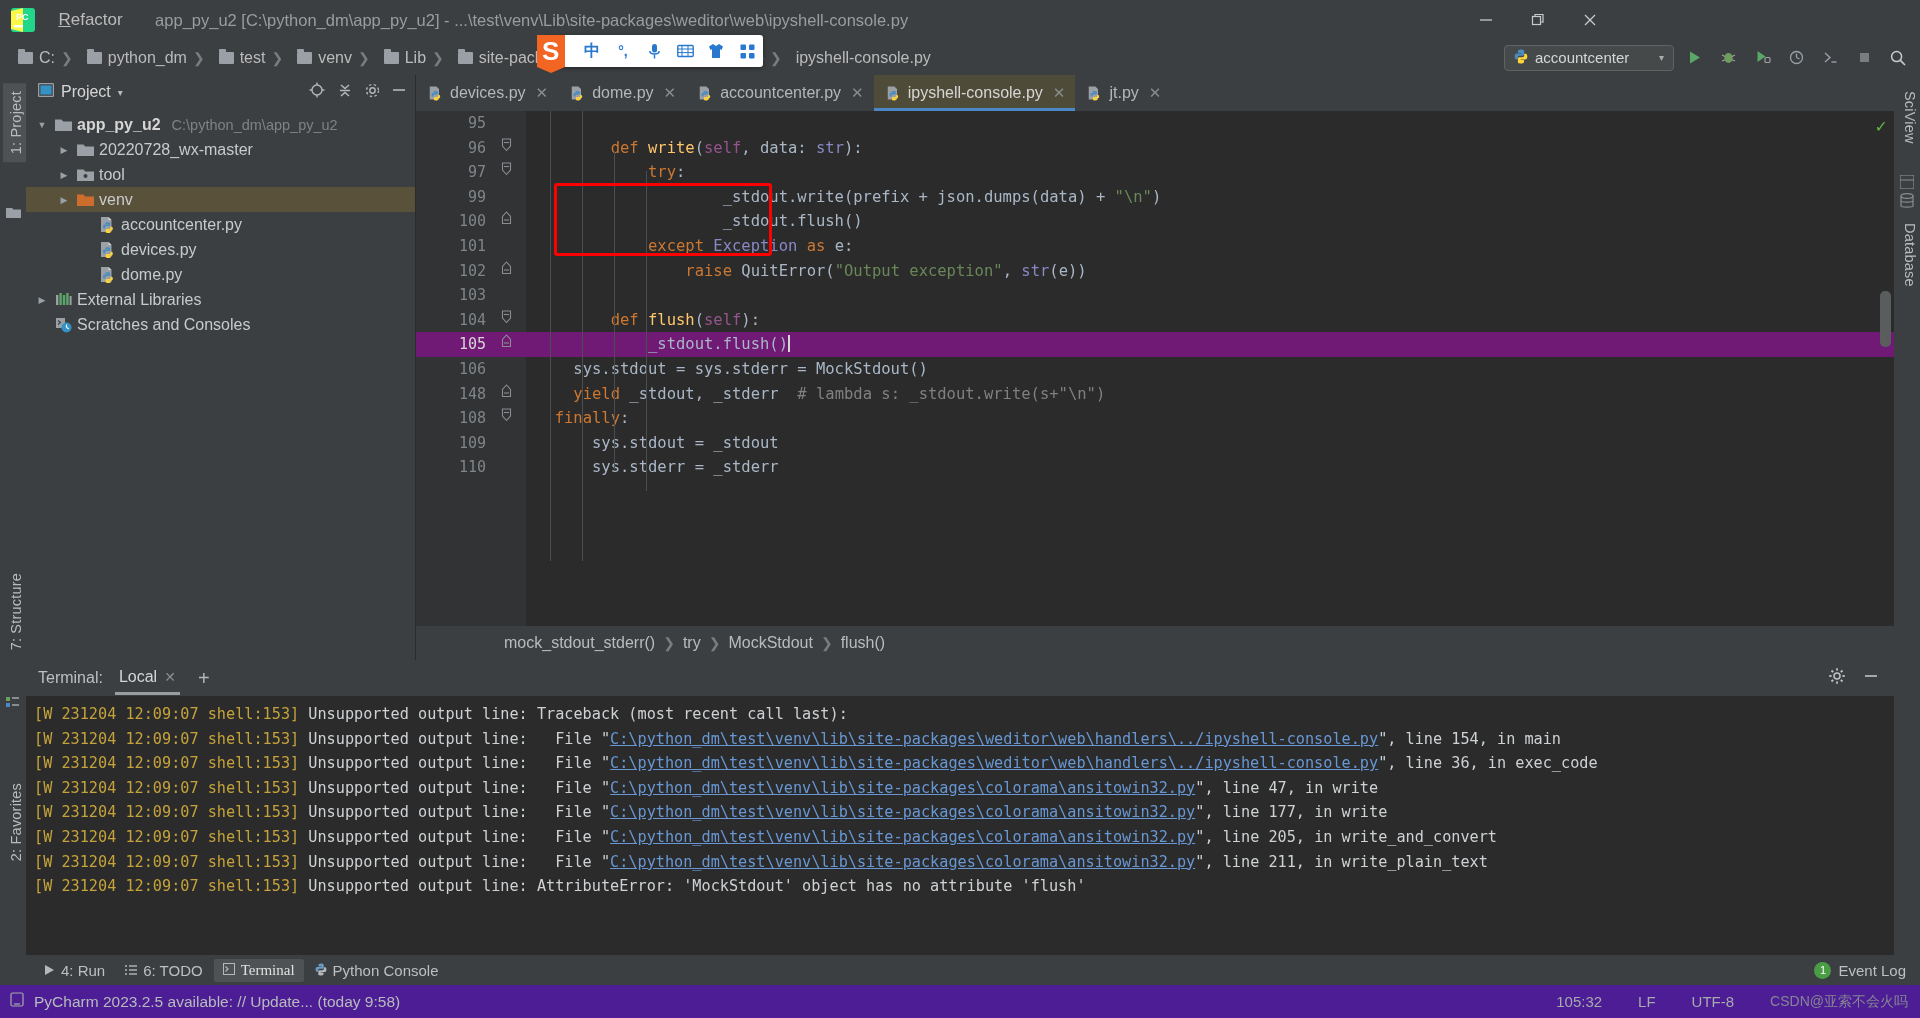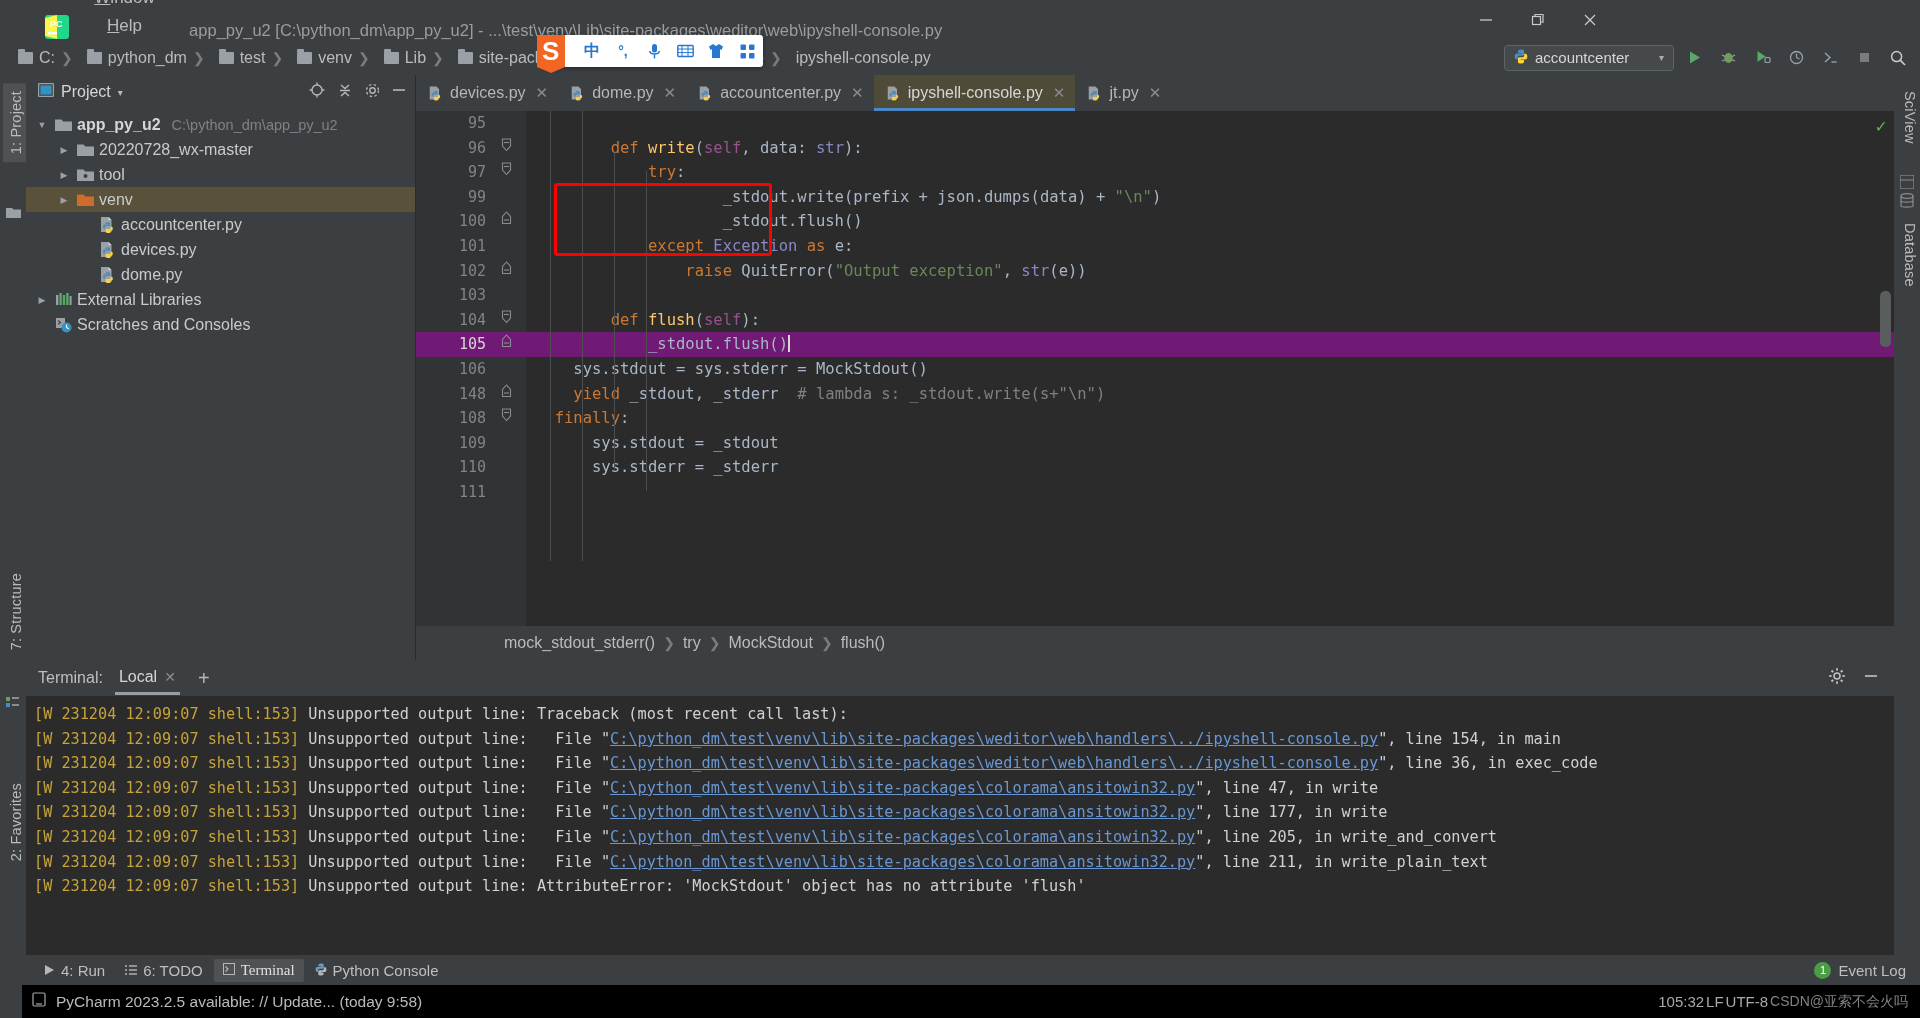--- a/index.html
+++ b/index.html
@@ -7,21 +7,21 @@
     width:1920px; height:1018px; overflow:hidden;
     background:#3c3f41;
     font-family:"Liberation Sans", sans-serif;
     -webkit-font-smoothing:antialiased;
   }
   .app { position:relative; width:1920px; height:1018px; background:#3c3f41; }
 
   
   .titlebar {
     position:absolute; left:0; top:0; width:1616px; height:40px;
-    background:#3c3f41; display:flex; align-items:flex-end;padding-left:34px;
+    background:#3c3f41; display:flex; align-items:center;
   }
   .pycharm-logo { width:26px; height:26px; margin-left:10px; margin-right:10px; position:relative; }
   .menu { display:flex; align-items:center; gap:0px;flex-direction:column; }
   .menu-item {
     color:#bbbbbb; font-size:17px; padding:4px 11px; cursor:default; white-space:nowrap;
   }
   .menu-item u { text-decoration:underline; }
   .title-text {
     color:#9a9d9f; font-size:16.5px; margin-left:20px; white-space:nowrap;
   }
@@ -201,25 +201,25 @@
   }
   .bw.active { background:#4e5254; color:#e0e0e0;font-family:Liberation Serif, serif; }
   .bottom-right { margin-left:auto; display:flex; align-items:center; gap:7px; padding-right:14px; }
   .event-badge {
     width:17px; height:17px; border-radius:50%; background:#4a9d45; color:#fff;
     font-size:11px; display:flex; align-items:center; justify-content:center;
   }
 
   
   .status-bar {
-    position:absolute; left:0; right:0; bottom:0; height:33px; background:#000000;
-    display:flex; align-items:center; padding-left:10px; gap:10px;margin-left:22px;
+    position:absolute; left:0; right:0; bottom:0; height:33px; background:#4c1d95;
+    display:flex; align-items:center; padding-left:10px; gap:10px;
   }
   .status-msg { color:#b8bbbd; font-size:15.5px; }
-  .status-right { margin-left:auto; display:flex; align-items:flex-start; gap:2px; padding-right:12px; }
+  .status-right { margin-left:auto; display:flex; align-items:flex-start; gap:36px; padding-right:12px; }
   .st-item { color:#a7aaac; font-size:15px; }
   .watermark { color:#8e9193; font-size:14px; opacity:.9; }
 </style>
 </head>
 <body>
 
 <div class="app">
 
   <div class="titlebar">
     <div class="pycharm-logo">
@@ -680,21 +680,20 @@
           <div class="cl"><span class="lnum">148</span><span class="foldcol"><svg width="11" height="14" viewBox="0 0 11 14">
                 <path d="M5.5 1 L9.5 5.5 L9.5 12.5 L1.5 12.5 L1.5 5.5 Z" fill="none" stroke="#8a8d8f" stroke-width="1.1"></path>
                 <line x1="3" y1="9" x2="8" y2="9" stroke="#8a8d8f" stroke-width="1.1"></line>
               </svg></span><span class="ctext">    <span class="k">yield</span> _stdout, _stderr  <span class="cm"># lambda s: _stdout.write(s+"\n")</span></span></div>
           <div class="cl"><span class="lnum">108</span><span class="foldcol"><svg width="11" height="14" viewBox="0 0 11 14">
                 <path d="M1.5 1 L9.5 1 L9.5 8 L5.5 12.5 L1.5 8 Z" fill="none" stroke="#8a8d8f" stroke-width="1.1"></path>
                 <line x1="3" y1="4.5" x2="8" y2="4.5" stroke="#8a8d8f" stroke-width="1.1"></line>
               </svg></span><span class="ctext">  <span class="k">finally</span>:</span></div>
           <div class="cl"><span class="lnum">109</span><span class="foldcol"></span><span class="ctext">      sys.stdout = _stdout</span></div>
           <div class="cl"><span class="lnum">110</span><span class="foldcol"></span><span class="ctext">      sys.stderr = _stderr</span></div>
-          <div class="cl"><span class="lnum">111</span><span class="foldcol"></span><span class="ctext"></span></div>
         </div>
       <div class="red-box" style="left:138px; top:72px; width:218px; height:73px;"></div>
       <div class="scroll-thumb" style="top:180px; height:56px;"></div>
       <div class="inspect-ok">✓</div>
     <div style="position: absolute; width: 1px; background: rgb(75, 79, 81); left: 134px; top: 0px; height: 450px;"></div>
         <div style="position: absolute; width: 1px; background: rgb(75, 79, 81); left: 166px; top: 0px; height: 450px;"></div>
         <div style="position: absolute; width: 1px; background: rgb(75, 79, 81); left: 198px; top: 40px; height: 320px;"></div>
         <div style="position: absolute; width: 1px; background: rgb(75, 79, 81); left: 230px; top: 60px; height: 320px;"></div>
       </div>
 

